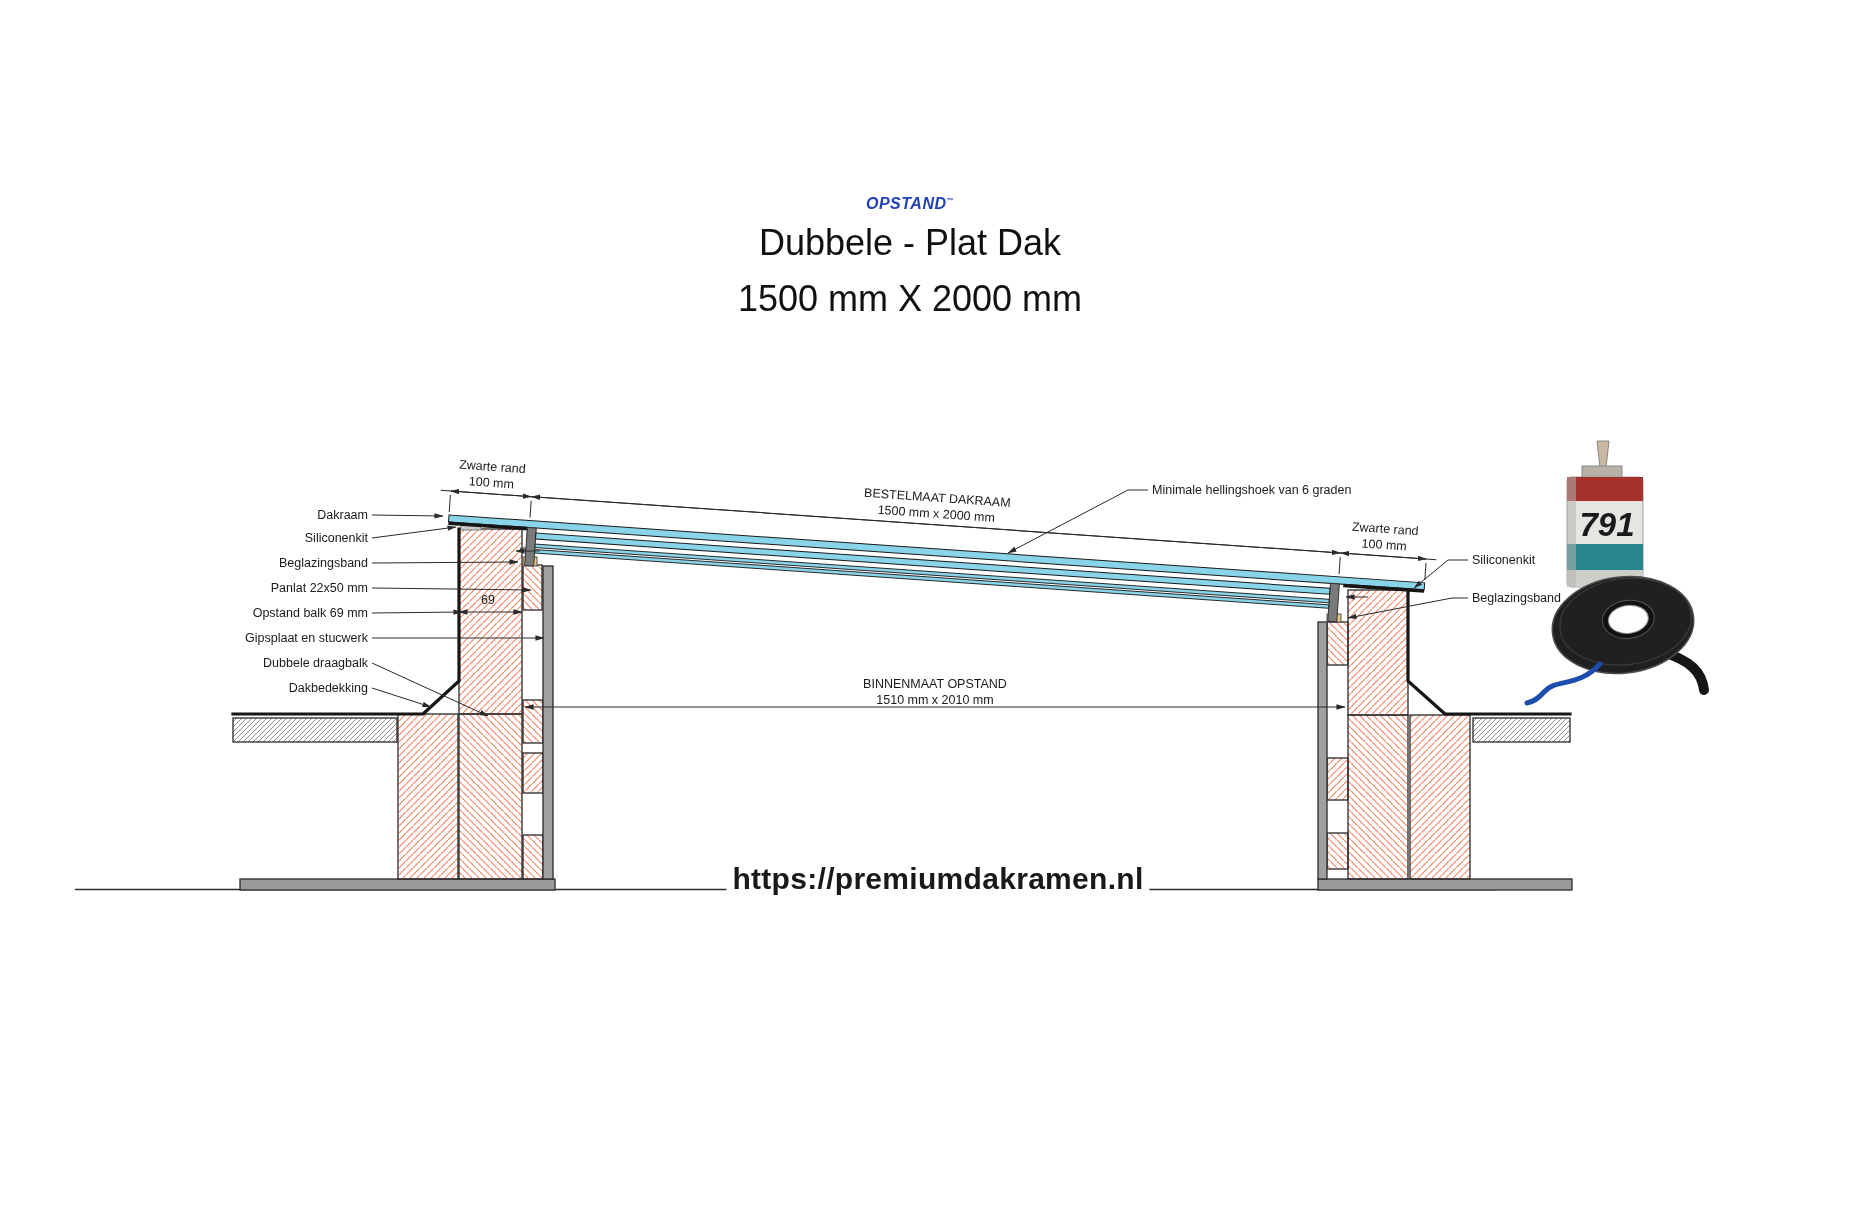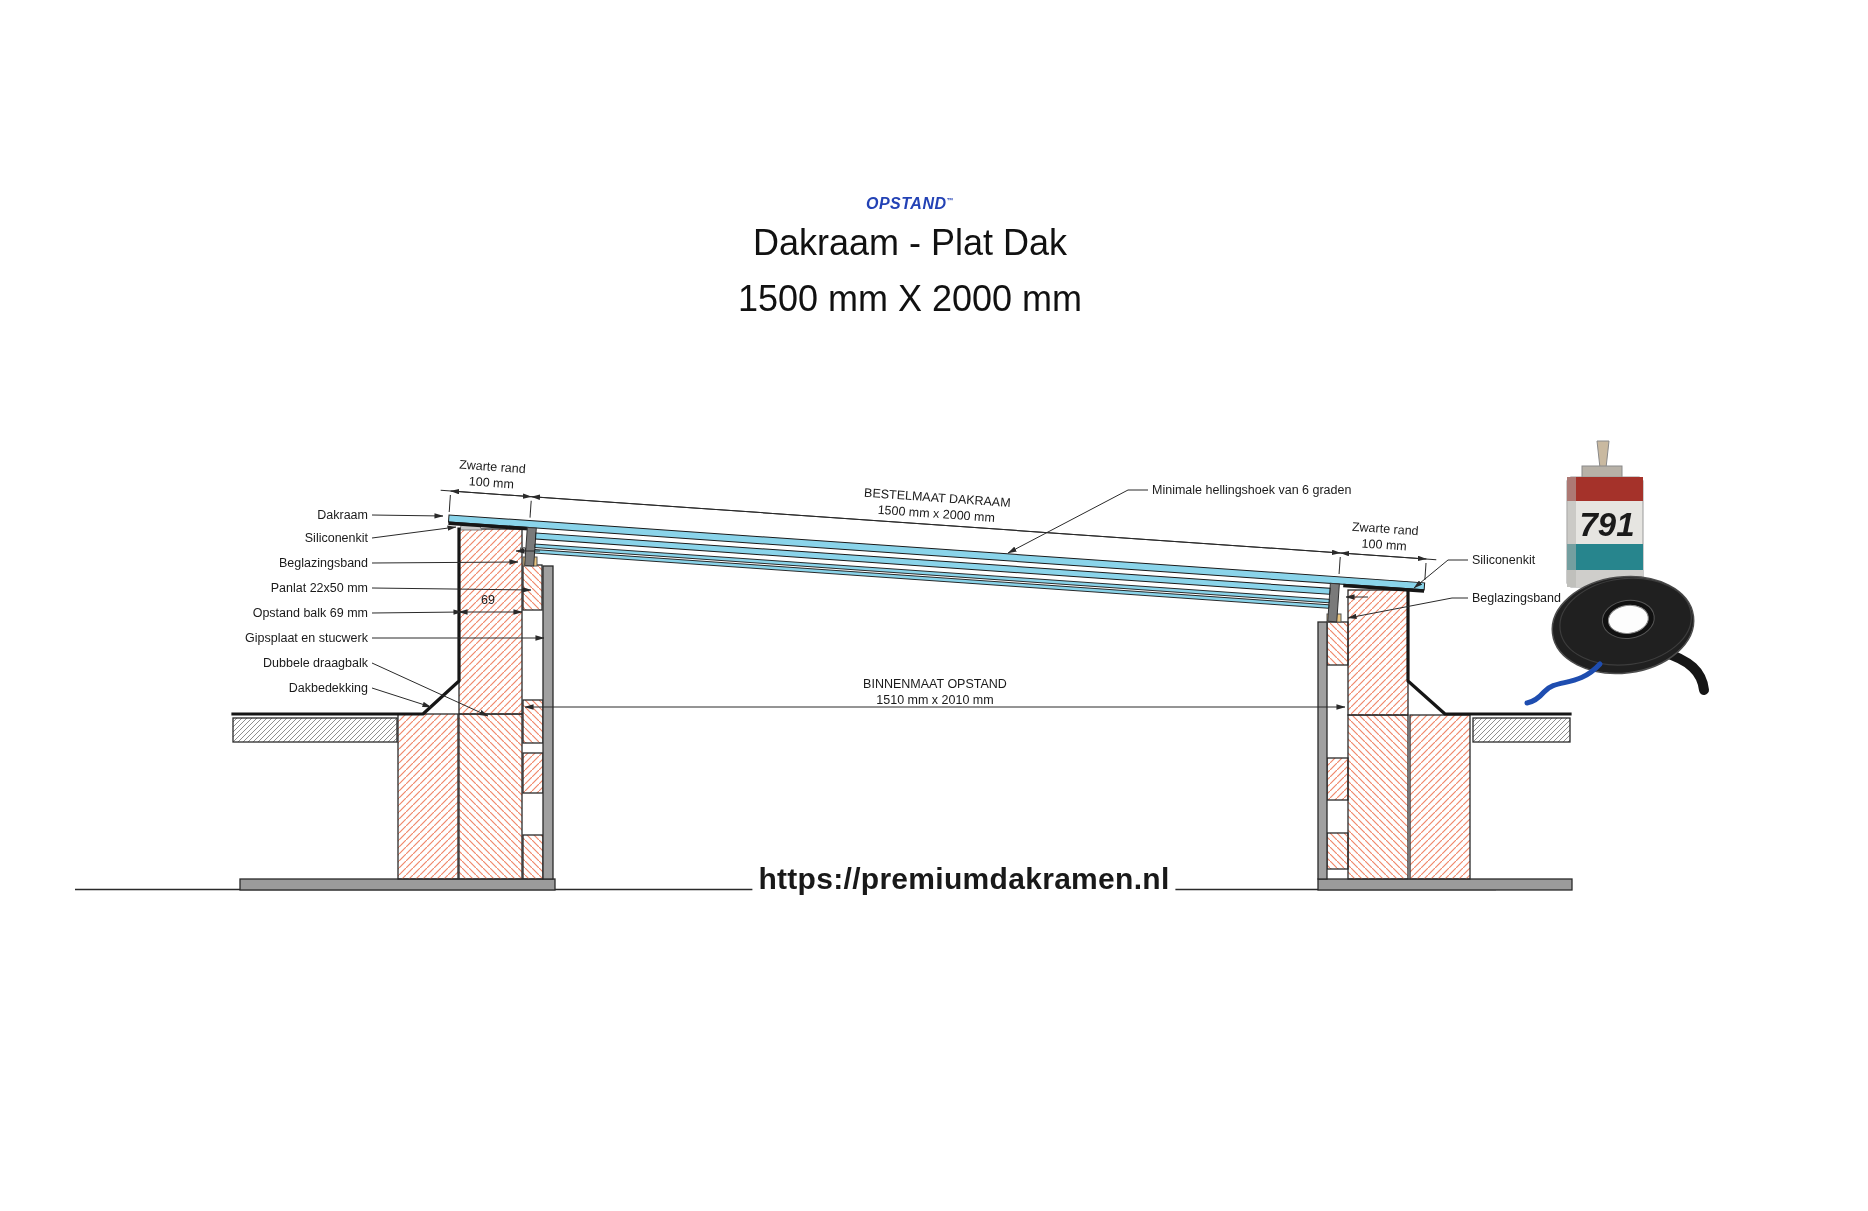--- a/index.html
+++ b/index.html
@@ -4,39 +4,39 @@
 <style>
   html,body{margin:0;padding:0;background:#ffffff;}
   .canvas{position:relative;width:1868px;height:1211px;background:#ffffff;overflow:hidden;
           font-family:"Liberation Sans", sans-serif;}
   .hdr{position:absolute;left:910px;transform:translateX(-50%);white-space:nowrap;text-align:center;color:#111;}
   .brand{top:195px;font-size:16px;font-weight:bold;font-style:italic;color:#2342b5;letter-spacing:.5px;}
   .brand sup{font-size:7px;color:#2342b5;}
   .title{top:222px;font-size:36px;}
   .subtitle{top:278px;font-size:36px;}
   .url{position:absolute;top:862px;left:938px;transform:translateX(-50%);white-space:nowrap;
-       font-size:30px;font-weight:bold;color:#191919;background:#fff;padding:0 6px;letter-spacing:.3px;z-index:3;margin-left:26px;}
+       font-size:30px;font-weight:bold;color:#191919;background:#fff;padding:0 6px;letter-spacing:.3px;z-index:3;}
   svg{position:absolute;left:0;top:0;z-index:1;}
   svg text{font-family:"Liberation Sans", sans-serif;fill:#1a1a1a;}
   .t12{font-size:12.5px;}
   .t12m{font-size:12.5px;text-anchor:middle;}
   .t12e{font-size:12.5px;text-anchor:end;}
   .tiny{font-size:8.5px;text-anchor:middle;}
   .ln{stroke:#2a2a2a;stroke-width:1.1;fill:none;}
   .lnt{stroke:#2a2a2a;stroke-width:1;fill:none;}
   .thk{stroke:#161616;stroke-width:3.2;fill:none;stroke-linejoin:round;stroke-linecap:square;}
   .otl{stroke:#2a2a2a;stroke-width:1.3;}
 </style>
 </head>
 <body>
 
 <div class="canvas">
 
   <div class="hdr brand"><span>OPSTAND</span><sup>™</sup></div>
-  <div class="hdr title">Dakraam - Plat Dak</div>
+  <div class="hdr title">Dubbele - Plat Dak</div>
   <div class="hdr subtitle">1500 mm X 2000 mm</div>
 
   <svg width="1868" height="1211" viewBox="0 0 1868 1211">
     <defs>
       <marker id="arr" viewBox="0 0 10 6" refX="9.5" refY="3" markerWidth="9" markerHeight="5.5" orient="auto-start-reverse">
         <path d="M0,0 L10,3 L0,6 Z" fill="#2a2a2a"></path>
       </marker>
       <pattern id="hO1" width="7" height="7" patternUnits="userSpaceOnUse">
         <path d="M-1,8 L8,-1" stroke="#f0876a" stroke-width="1.2"></path>
       </pattern>

